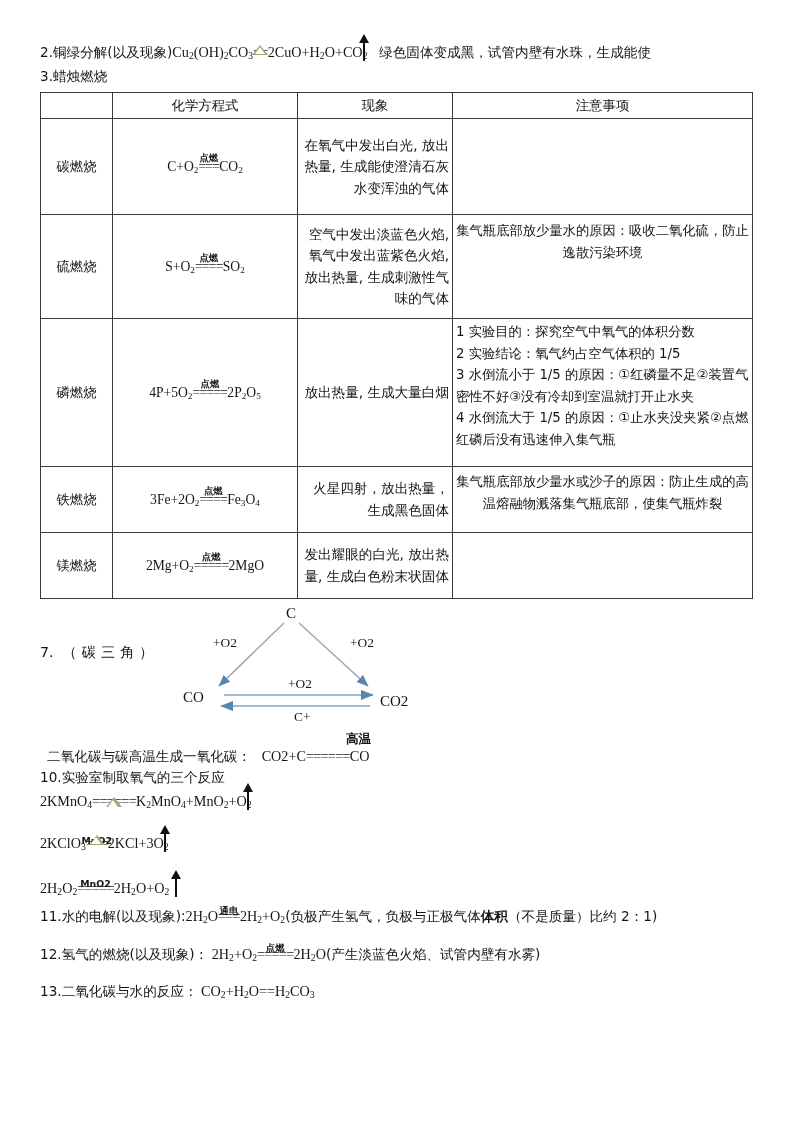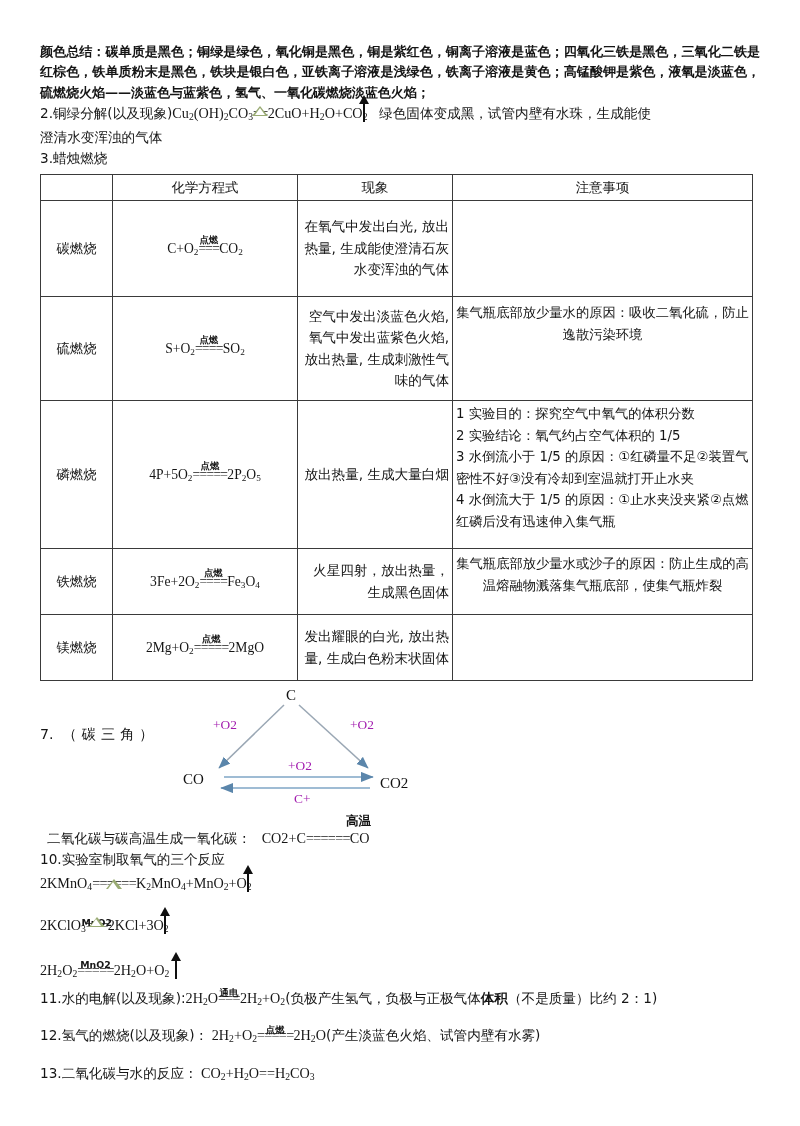--- a/index.html
+++ b/index.html
@@ -95,47 +95,43 @@
 
   
   .diagram{position:relative;width:720px;height:132px;margin-top:4px;}
   .diagram svg{position:absolute;left:0;top:0;}
   .dg-label{
     position:absolute;font-family:"Liberation Serif","DejaVu Serif",serif;
     font-size:15px;color:#111;white-space:nowrap;
   }
   .dg-small{
     position:absolute;font-family:"Liberation Serif","DejaVu Serif",serif;
-    font-size:13.4px;color:#a21caf;white-space:nowrap;
+    font-size:13.4px;color:#0f172a;white-space:nowrap;
   }
   .sec7{
     position:absolute;left:0;top:4px;font-size:14.2px;
     font-family:"DejaVu Sans","Liberation Sans",sans-serif;white-space:nowrap;margin-top:36px;
   }
   .sec7 .sp{letter-spacing:5px;}
   .gaowen{
     position:absolute;font-family:"DejaVu Sans","Liberation Sans",sans-serif;
     font-weight:bold;font-size:12.6px;color:#141414;white-space:nowrap;
   }
   .gap{height:9px;}
 </style>
 </head>
 <body>
 
 <div class="page">
 <div class="wrap">
 
-  <div class="hdr"><span>颜色总结：</span><span>碳单质是黑色；铜绿是绿色，氧化铜是黑色，铜是紫红色，铜离子溶液是蓝色；四氧化三铁是黑色，三氧化二铁是红棕色，铁单质粉末是黑色，铁块是银白色，亚铁离子溶液是浅绿色，铁离子溶液是黄色；高锰酸钾是紫色，液氧是淡蓝色，硫燃烧火焰——淡蓝色与蓝紫色，氢气、一氧化碳燃烧淡蓝色火焰；</span></div>
 
 
   <div class="line">
     <span class="han">2.</span><span class="han">铜绿分解(以及现象)</span><span>Cu<sub>2</sub>(OH)<sub>2</sub>CO<sub>3</sub></span><span class="rx"><span class="tri"></span><span class="eqs">==</span></span><span>2CuO+H<sub>2</sub>O+CO<sub>2</sub></span><span class="up shift"><i></i></span>&nbsp;&nbsp;&nbsp;<span class="han">绿色固体变成黑，试管内壁有水珠，生成能使</span>
-  </div>
-  <div class="line">
-    <span class="han">澄清水变浑浊的气体</span>
   </div>
 
   <div class="line">
     <span class="han">3.</span><span class="han">蜡烛燃烧</span>
   </div>
 
   <table class="cmb">
     <colgroup>
           <col class="c1">
           <col class="c2">

